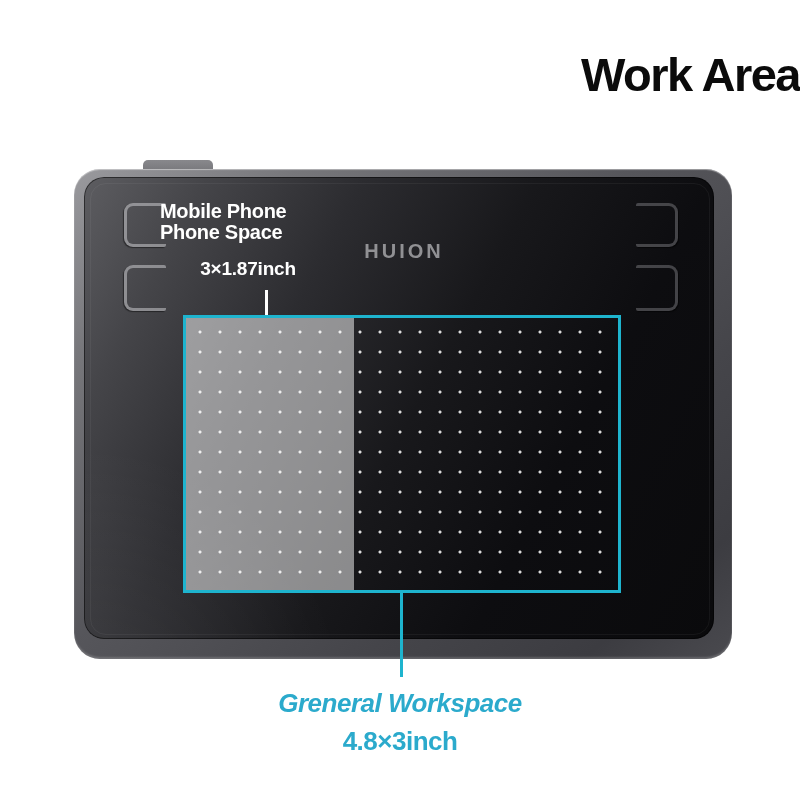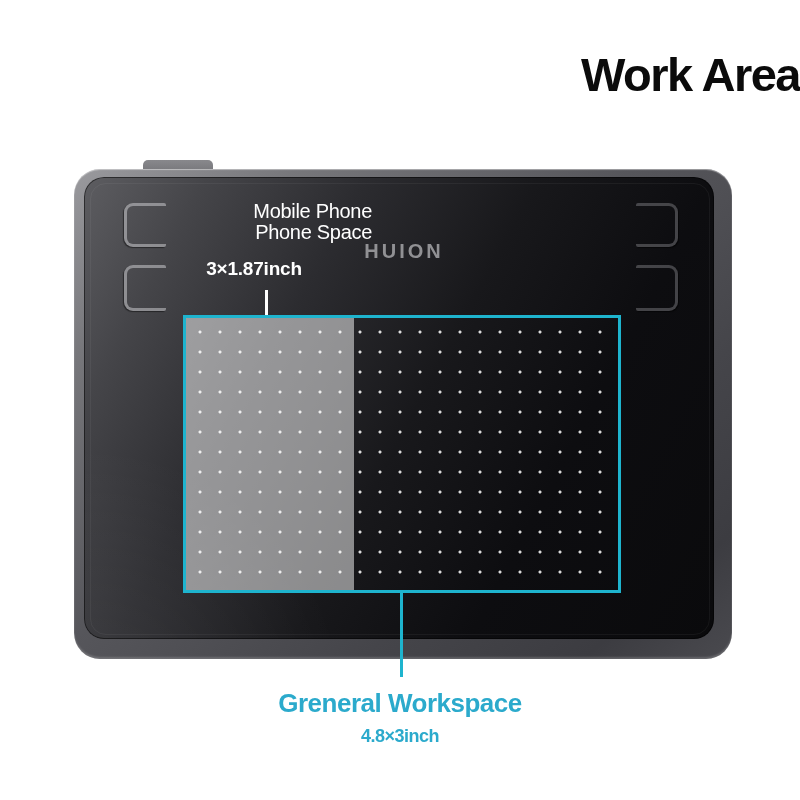--- a/index.html
+++ b/index.html
@@ -138,30 +138,30 @@
     background-size: 20px 20px;
     background-position: 4px 4px;
   }
 
   
   .mobile-label {
     position: absolute;
     left: 160px;
     top: 201px;
     width: 212px;
-    text-align: right;
+    text-align: left;
     color: #ffffff;
-    font-weight: normal;
+    font-weight: bold;
     font-size: 20px;
     line-height: 21px;
     letter-spacing: -0.3px;
   }
   .mobile-dims {
     position: absolute;
-    left: 148px;
+    left: 142px;
     top: 258px;
     width: 212px;
     text-align: center;
     color: #ffffff;
     font-weight: bold;
     font-size: 19px;
     letter-spacing: -0.2px;
   }
   .connector-white {
     position: absolute;
@@ -183,30 +183,31 @@
     position: absolute;
     left: 150px;
     top: 688px;
     width: 500px;
     text-align: center;
     color: #2BAACC;
     font-weight: bold;
     font-size: 26px;
     line-height: 30px;
     letter-spacing: -0.5px;
+    font-style: italic;
   }
   .general-dims {
     position: absolute;
     left: 150px;
     top: 726px;
     width: 500px;
     text-align: center;
     color: #2BAACC;
     font-weight: bold;
-    font-size: 18px;
+    font-size: 26px;
     letter-spacing: -0.5px;
   }
 </style>
 </head>
 <body>
 
 <div class="stage">
 
   <div class="page-title">Work Area</div>
 

